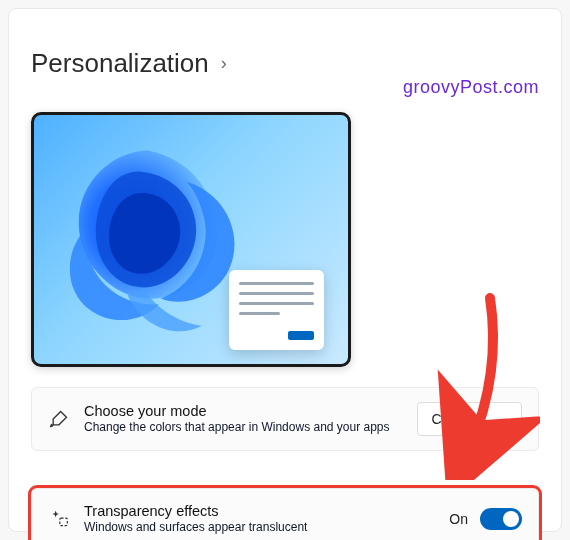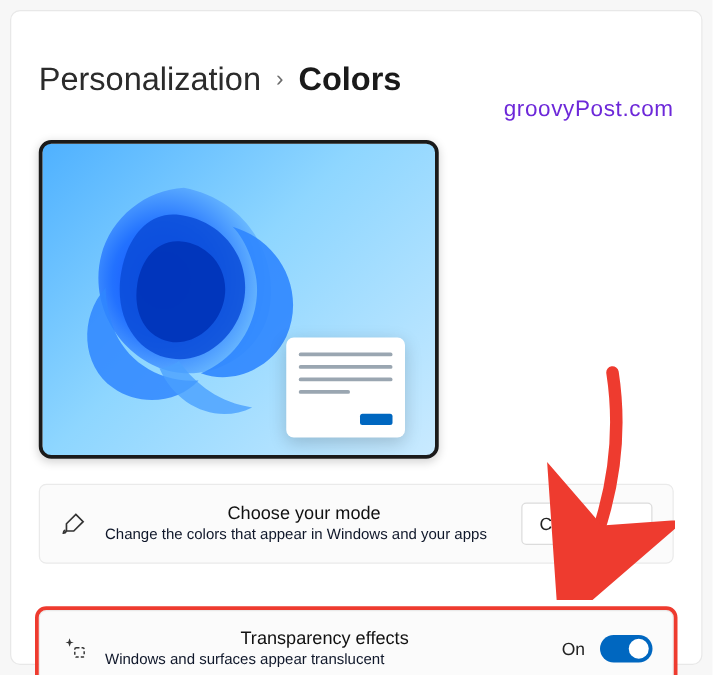--- a/index.html
+++ b/index.html
@@ -74,21 +74,21 @@
       border-radius: 6px;
       margin-bottom: 8px;
     }
     .setting-row.highlighted {
       outline: 3px solid #ee3b2f;
       outline-offset: 0;
       margin-top: 37px;
     }
     .setting-icon { width: 22px; display:flex; justify-content:center; color:#333; }
     .setting-text { flex: 1; }
-    .setting-title { font-size: 14.5px; color:#111;text-align:center; }
+    .setting-title { font-size: 14.5px; color:#111; }
     .setting-sub { font-size: 12px; color:#0f172a; margin-top:1px; line-height:1.3; }
     .dropdown {
       display:flex; align-items:center; gap:18px;
       padding: 8px 14px;
       background:#fff; border:1px solid #dcdcdc; border-radius:4px;
       font-size:14px; color:#222;
       min-width: 100px;
       justify-content: space-between;
     }
     .toggle-wrap { display:flex; align-items:center; gap:12px; }
@@ -110,21 +110,20 @@
   </style>
 </head>
 <body>
 
 <div class="page">
 
   <div class="header-row">
     <div class="breadcrumb">
       <span class="parent">Personalization</span>
       <span class="chevron">›</span>
-      <span class="current">Colors</span>
     </div>
     <div class="watermark">groovyPost.com</div>
   </div>
 
   <div class="preview">
     <svg class="bloom" viewBox="0 0 320 255">
       <defs>
         <radialGradient id="g1" cx="38%" cy="50%" r="60%">
           <stop offset="0%" stop-color="#0a3cff"></stop>
           <stop offset="50%" stop-color="#1e6dff"></stop>

